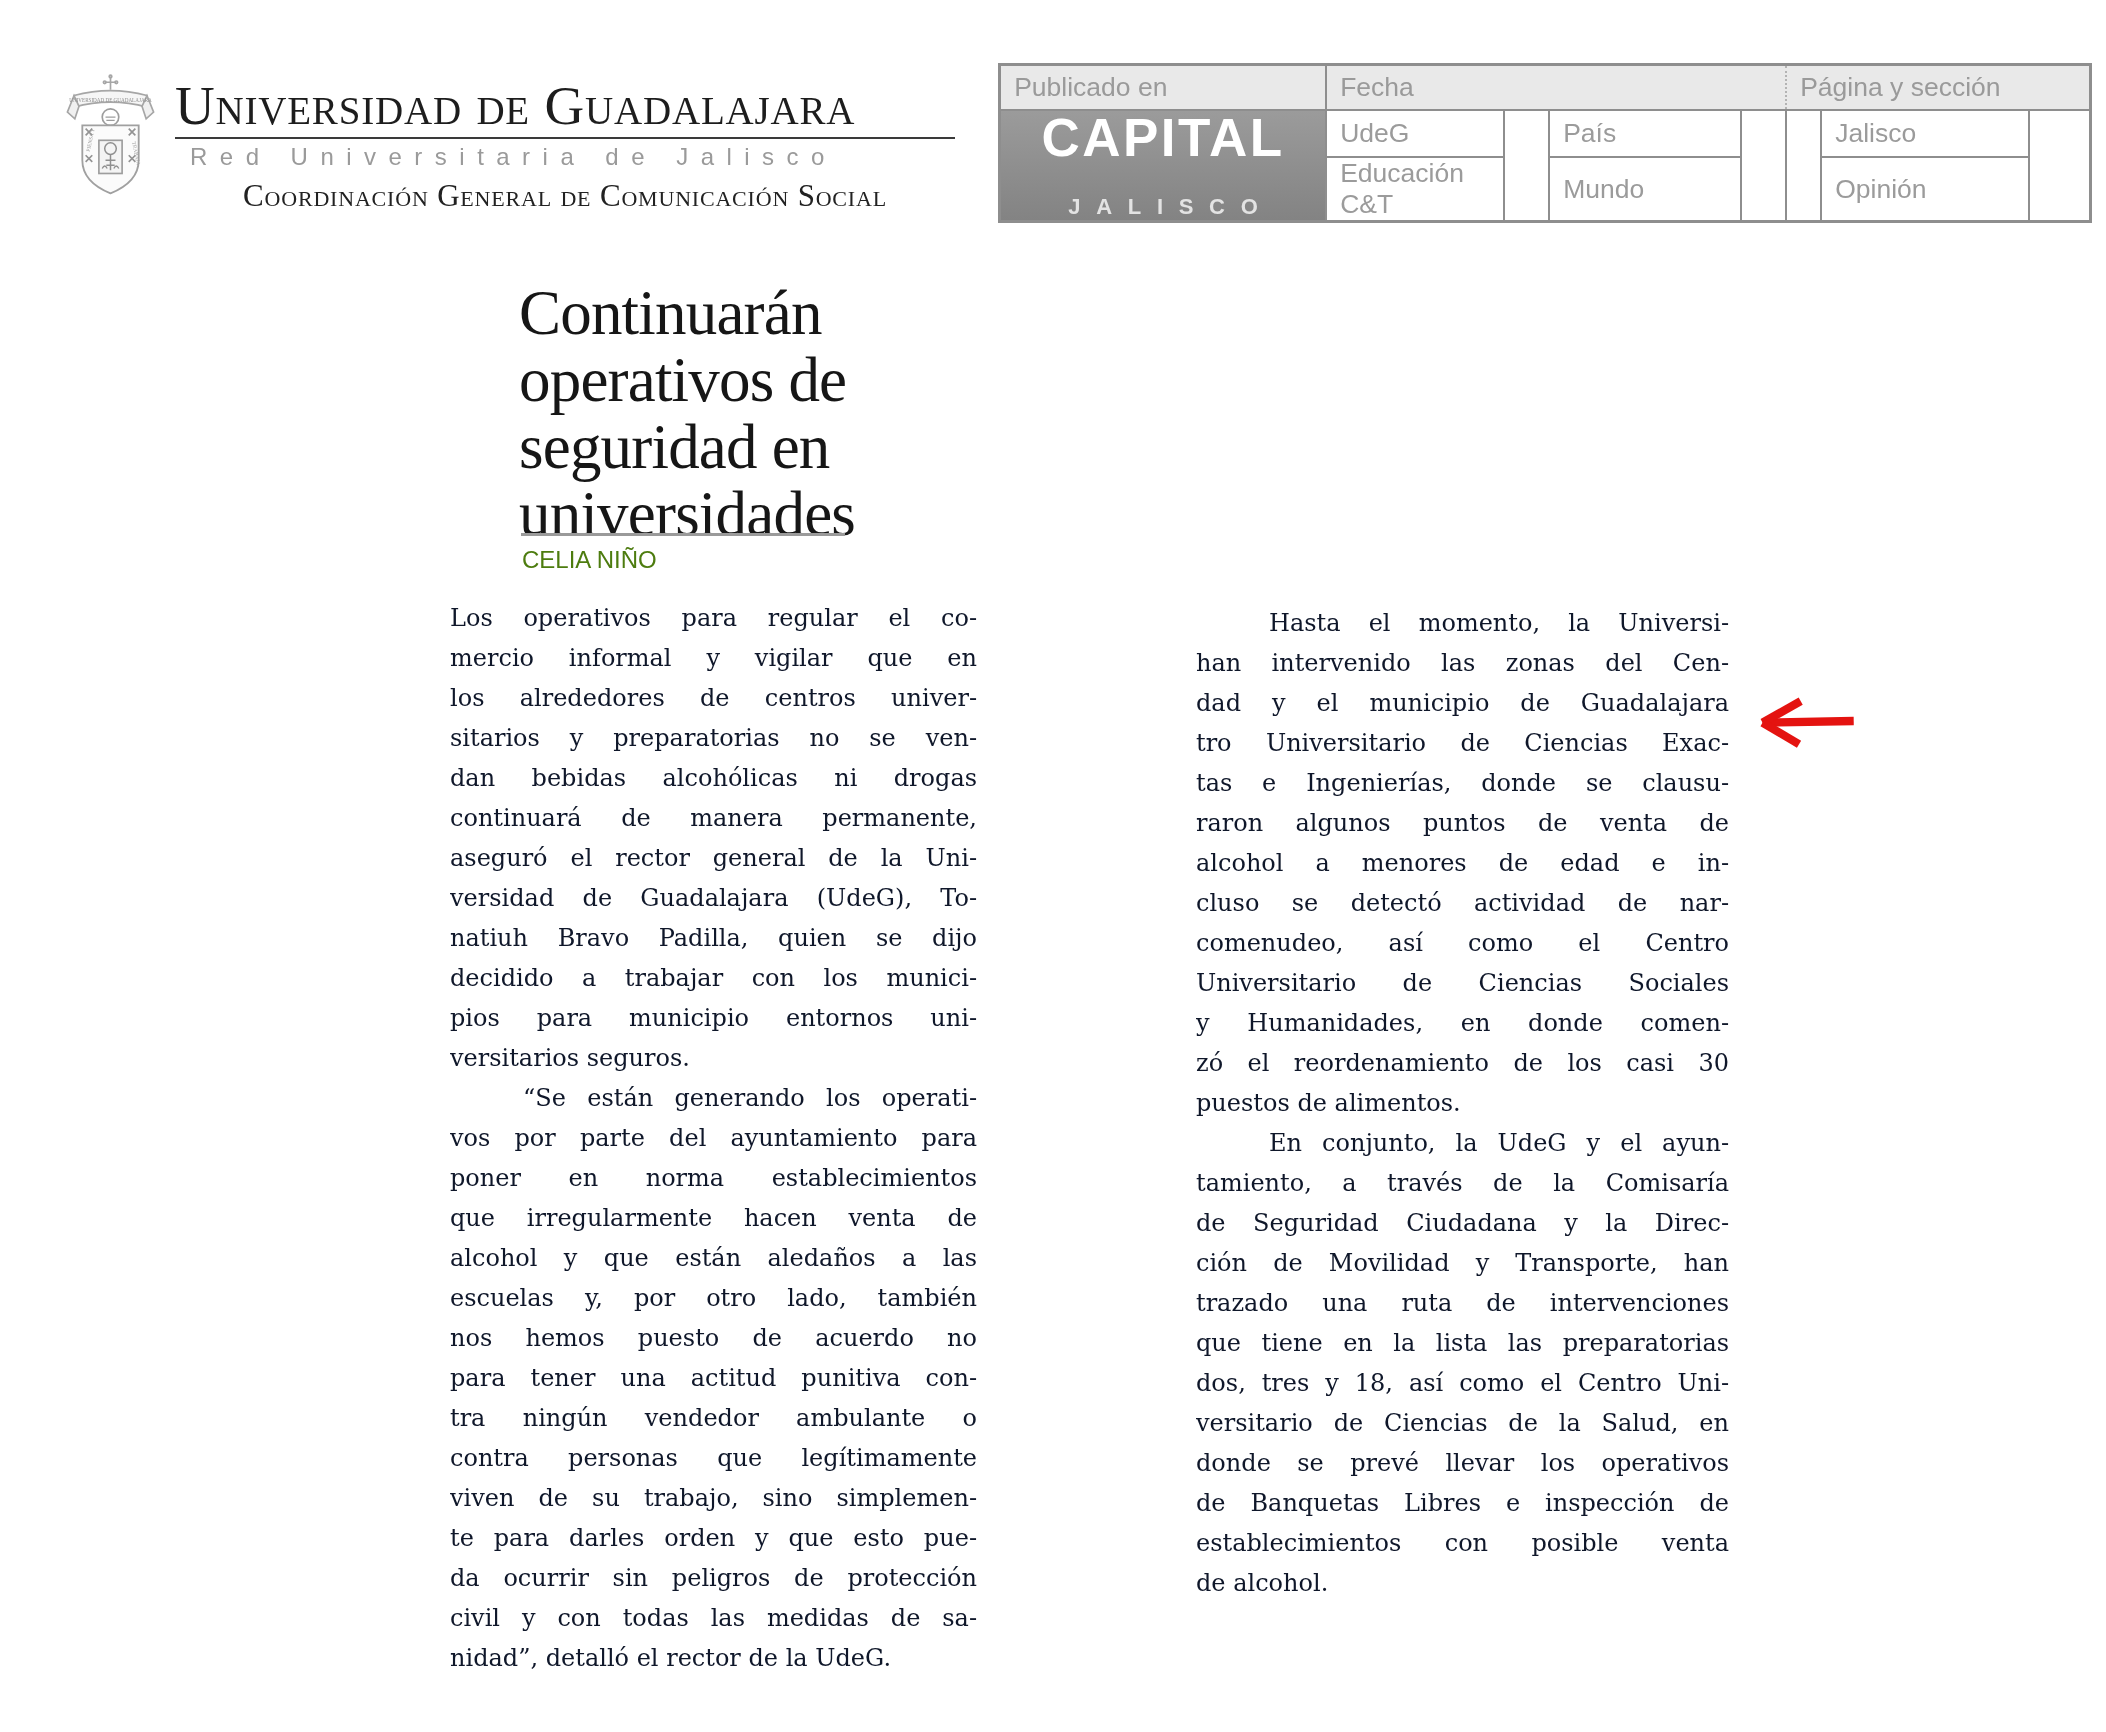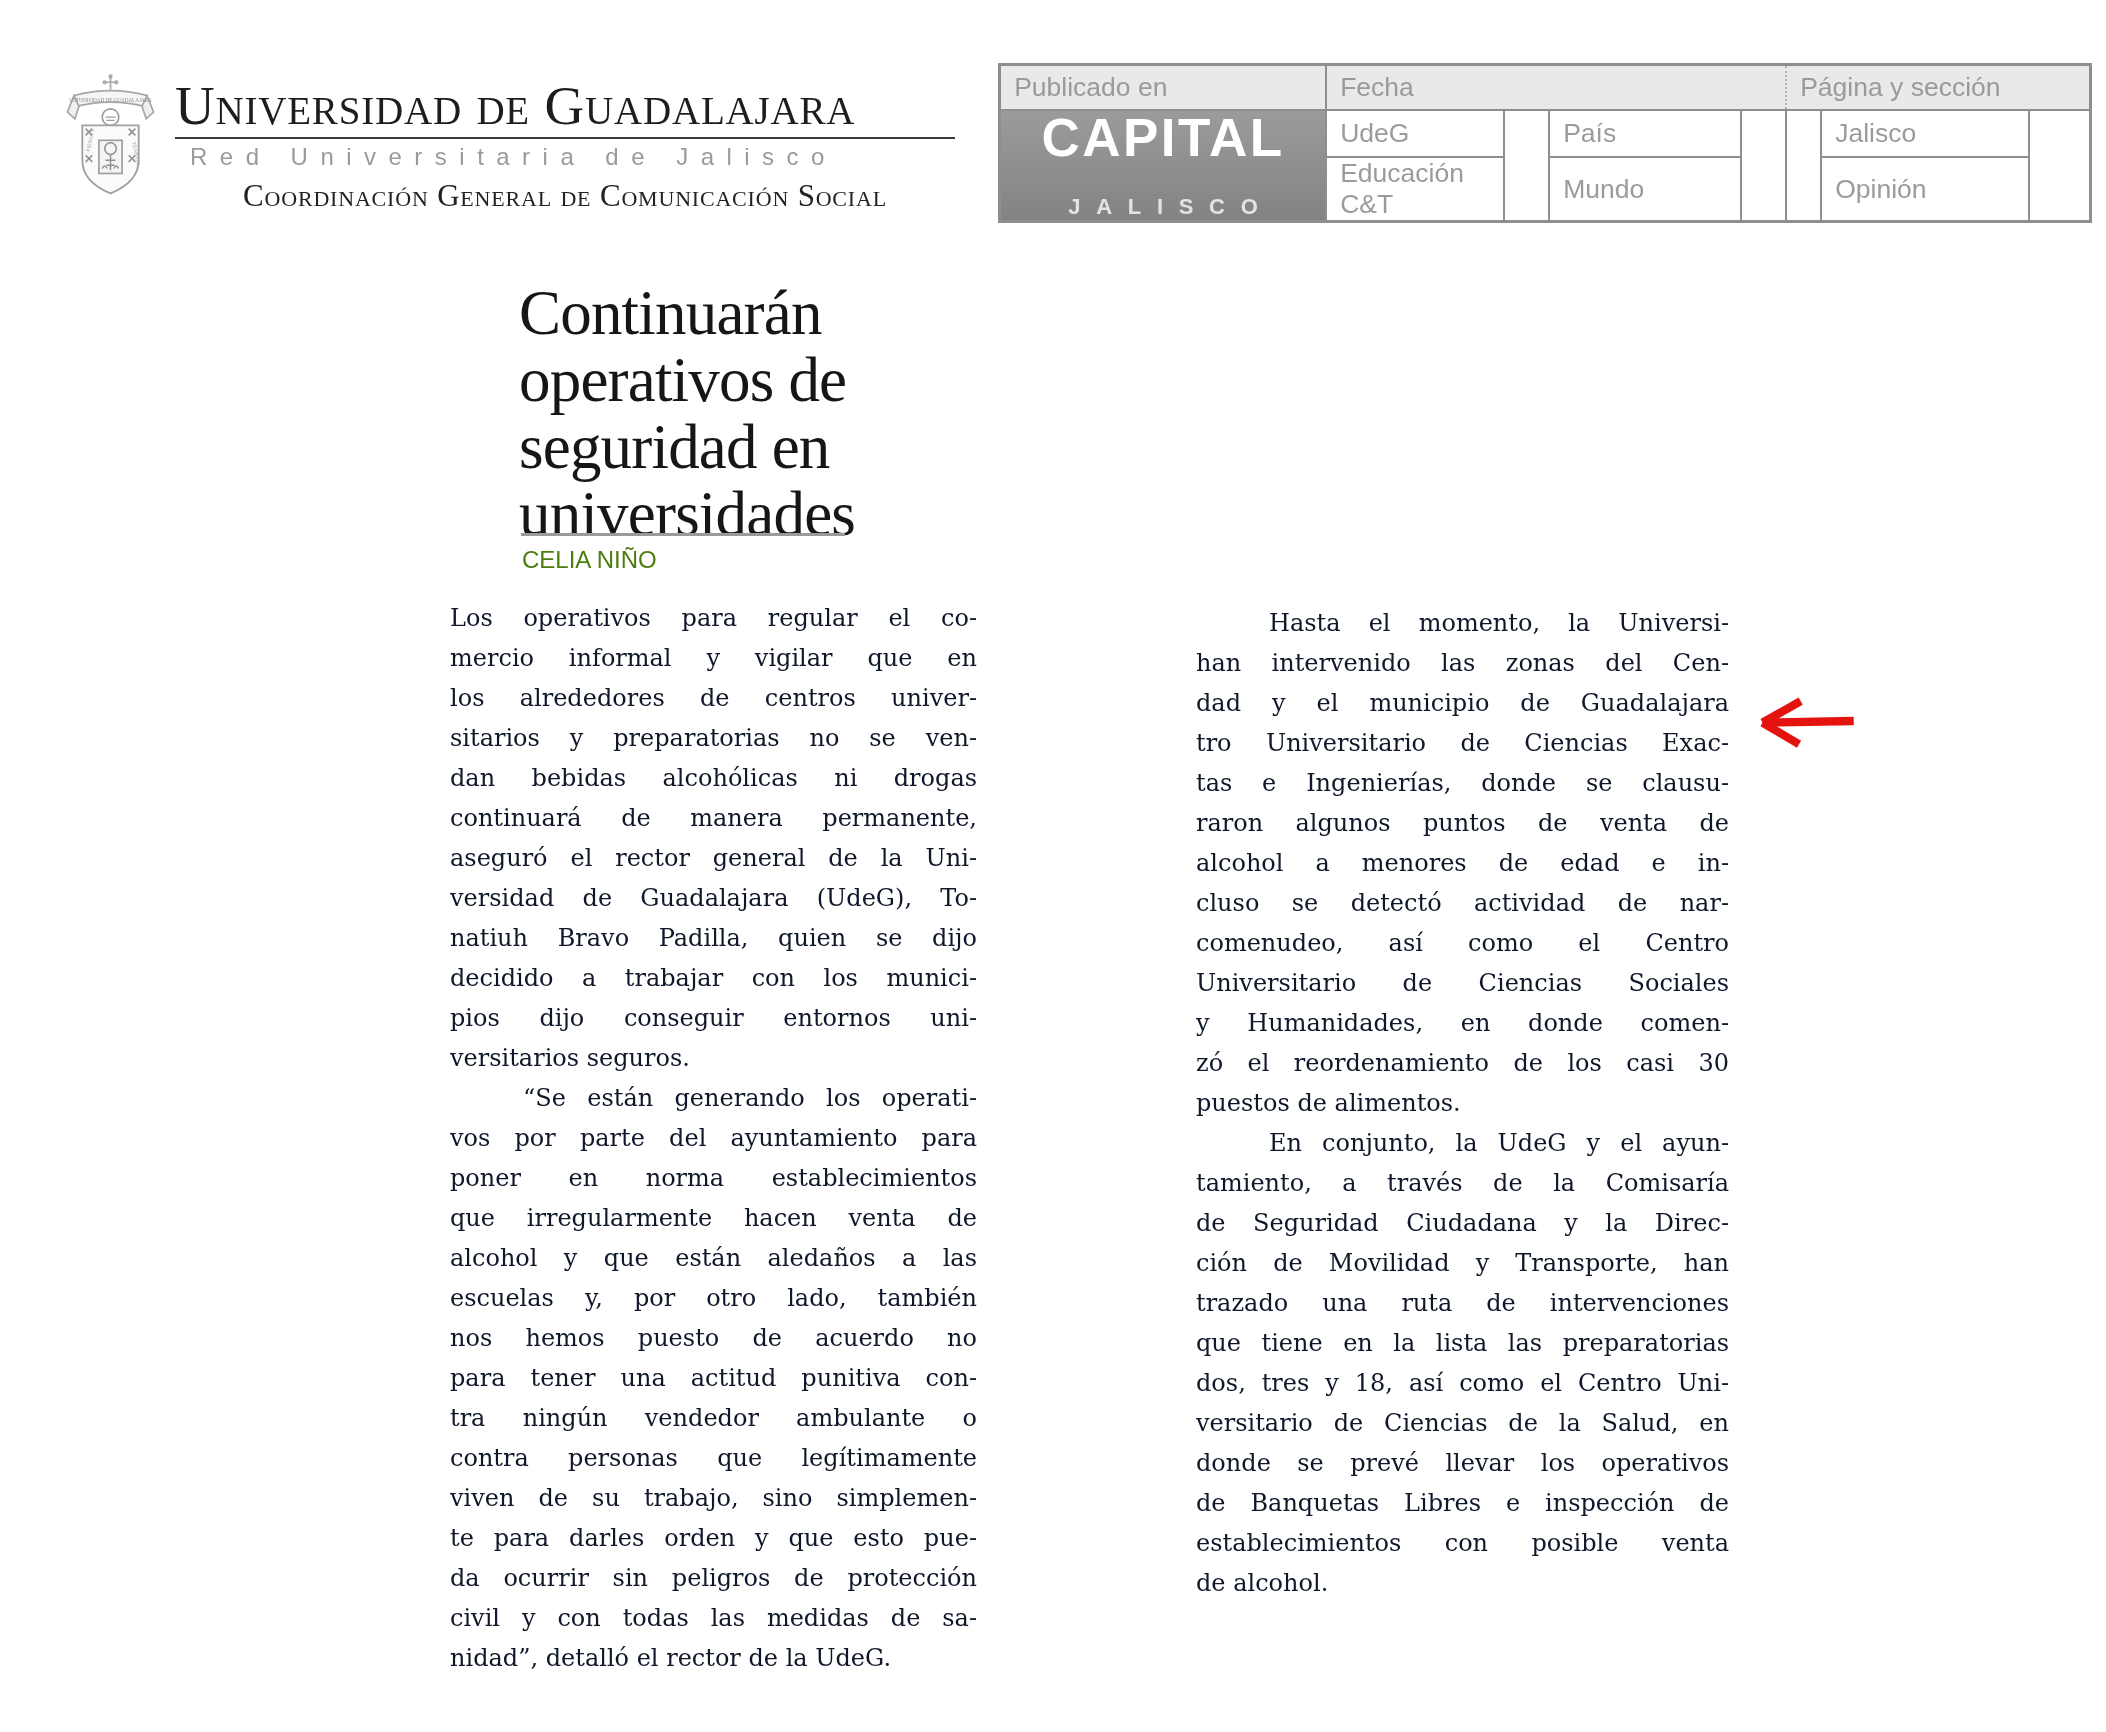--- a/index.html
+++ b/index.html
@@ -138,21 +138,21 @@
       <div class="line">Los operativos para regular el co-</div>
       <div class="line">mercio informal y vigilar que en</div>
       <div class="line">los alrededores de centros univer-</div>
       <div class="line">sitarios y preparatorias no se ven-</div>
       <div class="line">dan bebidas alcohólicas ni drogas</div>
       <div class="line">continuará de manera permanente,</div>
       <div class="line">aseguró el rector general de la Uni-</div>
       <div class="line">versidad de Guadalajara (UdeG), To-</div>
       <div class="line">natiuh Bravo Padilla, quien se dijo</div>
       <div class="line">decidido a trabajar con los munici-</div>
-      <div class="line">pios dijo conseguir entornos uni-</div>
+      <div class="line">pios para municipio entornos uni-</div>
       <div class="line last">versitarios seguros.</div>
       <div class="line indent">“Se están generando los operati-</div>
       <div class="line">vos por parte del ayuntamiento para</div>
       <div class="line">poner en norma establecimientos</div>
       <div class="line">que irregularmente hacen venta de</div>
       <div class="line">alcohol y que están aledaños a las</div>
       <div class="line">escuelas y, por otro lado, también</div>
       <div class="line">nos hemos puesto de acuerdo no</div>
       <div class="line">para tener una actitud punitiva con-</div>
       <div class="line">tra ningún vendedor ambulante o</div>

